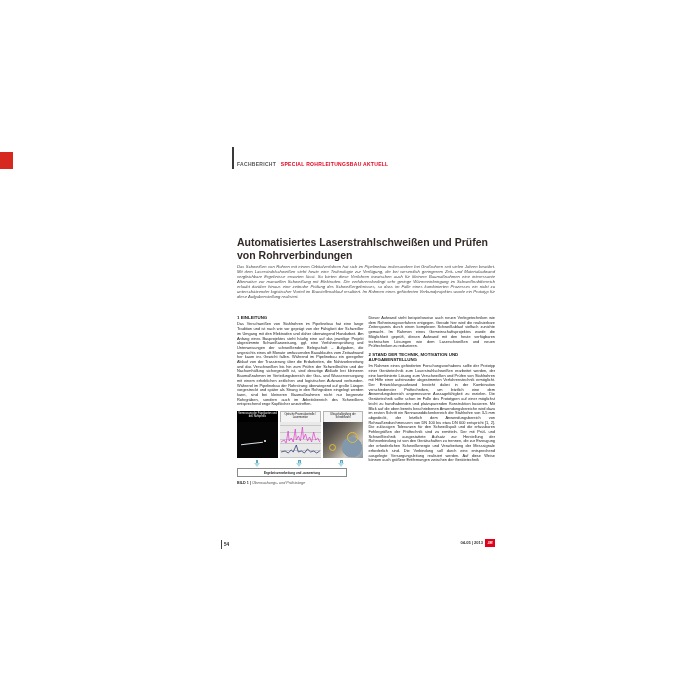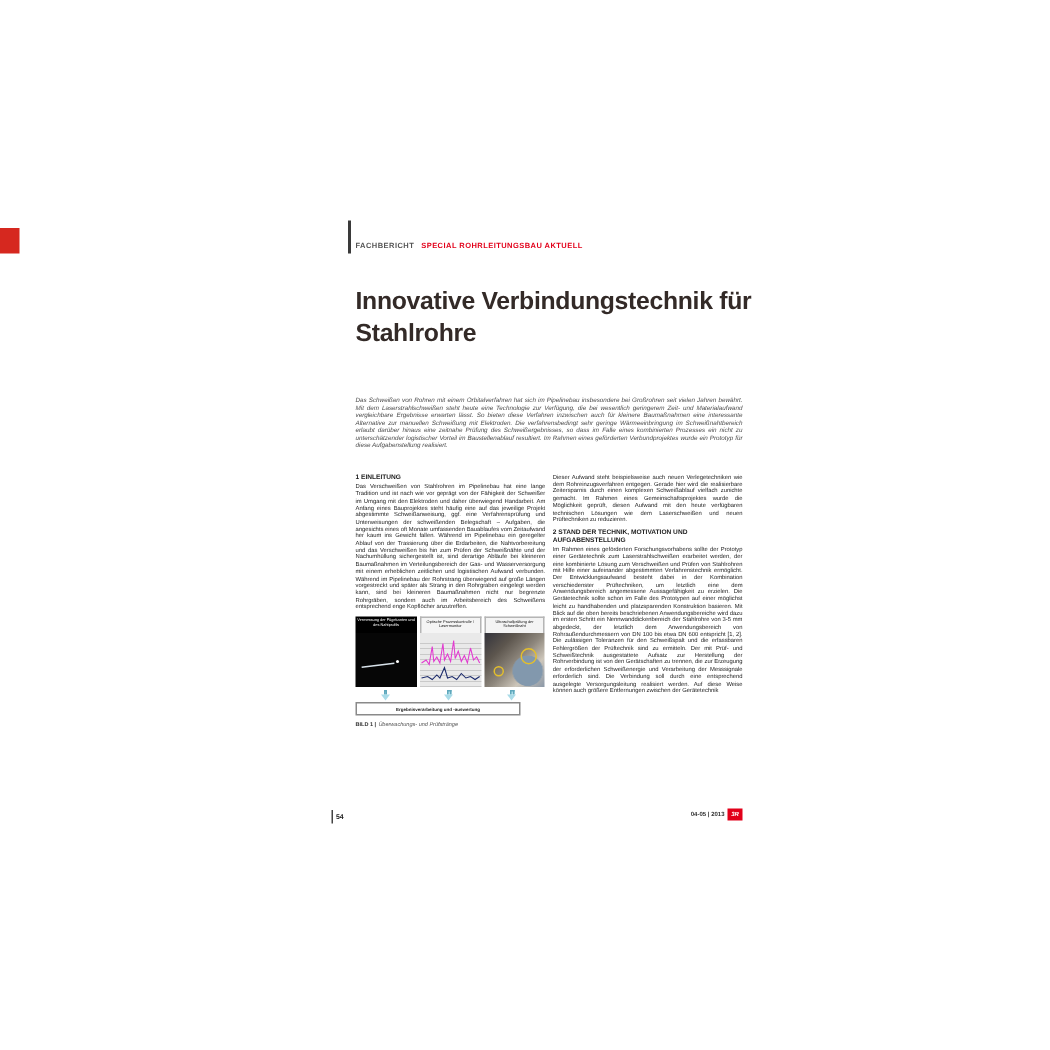--- a/index.html
+++ b/index.html
@@ -70,21 +70,21 @@
 <div class="canvas">
 
   <div class="corner-tab"></div>
 
   <div class="kicker-rule"></div>
   <div class="kicker">
     <span class="k-left">FACHBERICHT</span>
     <span class="k-right">SPECIAL ROHRLEITUNGSBAU AKTUELL</span>
   </div>
 
-  <div class="title">Innovative Verbindungstechnik für Stahlrohre</div>
+  <div class="subtitle">Automatisiertes Laserstrahlschweißen und Prüfen von Rohrverbindungen</div>
 
   <div class="lead">Das Schweißen von Rohren mit einem Orbitalverfahren hat sich im Pipelinebau insbesondere bei Großrohren seit vielen Jahren bewährt. Mit dem Laserstrahlschweißen steht heute eine Technologie zur Verfügung, die bei wesentlich geringerem Zeit- und Materialaufwand vergleichbare Ergebnisse erwarten lässt. So bieten diese Verfahren inzwischen auch für kleinere Baumaßnahmen eine interessante Alternative zur manuellen Schweißung mit Elektroden. Die verfahrensbedingt sehr geringe Wärmeeinbringung im Schweißnahtbereich erlaubt darüber hinaus eine zeitnahe Prüfung des Schweißergebnisses, so dass im Falle eines kombinierten Prozesses ein nicht zu unterschätzender logistischer Vorteil im Baustellenablauf resultiert. Im Rahmen eines geförderten Verbundprojektes wurde ein Prototyp für diese Aufgabenstellung realisiert.</div>
 
   <div class="cols">
     <div class="col col-left">
       <div class="sec-head">1 EINLEITUNG</div>
       <div class="bodytext">Das Verschweißen von Stahlrohren im Pipelinebau hat eine lange Tradition und ist nach wie vor geprägt von der Fähigkeit der Schweißer im Umgang mit den Elektroden und daher überwiegend Handarbeit. Am Anfang eines Bauprojektes steht häufig eine auf das jeweilige Projekt abgestimmte Schweißanweisung, ggf. eine Verfahrensprüfung und Unterweisungen der schweißenden Belegschaft – Aufgaben, die angesichts eines oft Monate umfassenden Bauablaufes vom Zeitaufwand her kaum ins Gewicht fallen. Während im Pipelinebau ein geregelter Ablauf von der Trassierung über die Erdarbeiten, die Nahtvorbereitung und das Verschweißen bis hin zum Prüfen der Schweißnähte und der Nachumhüllung sichergestellt ist, sind derartige Abläufe bei kleineren Baumaßnahmen im Verteilungsbereich der Gas- und Wasserversorgung mit einem erheblichen zeitlichen und logistischen Aufwand verbunden. Während im Pipelinebau der Rohrstrang überwiegend auf große Längen vorgestreckt und später als Strang in den Rohrgraben eingelegt werden kann, sind bei kleineren Baumaßnahmen nicht nur begrenzte Rohrgräben, sondern auch im Arbeitsbereich des Schweißens entsprechend enge Kopflöcher anzutreffen.</div>
 
       <div class="figure">
         <div class="panels">

